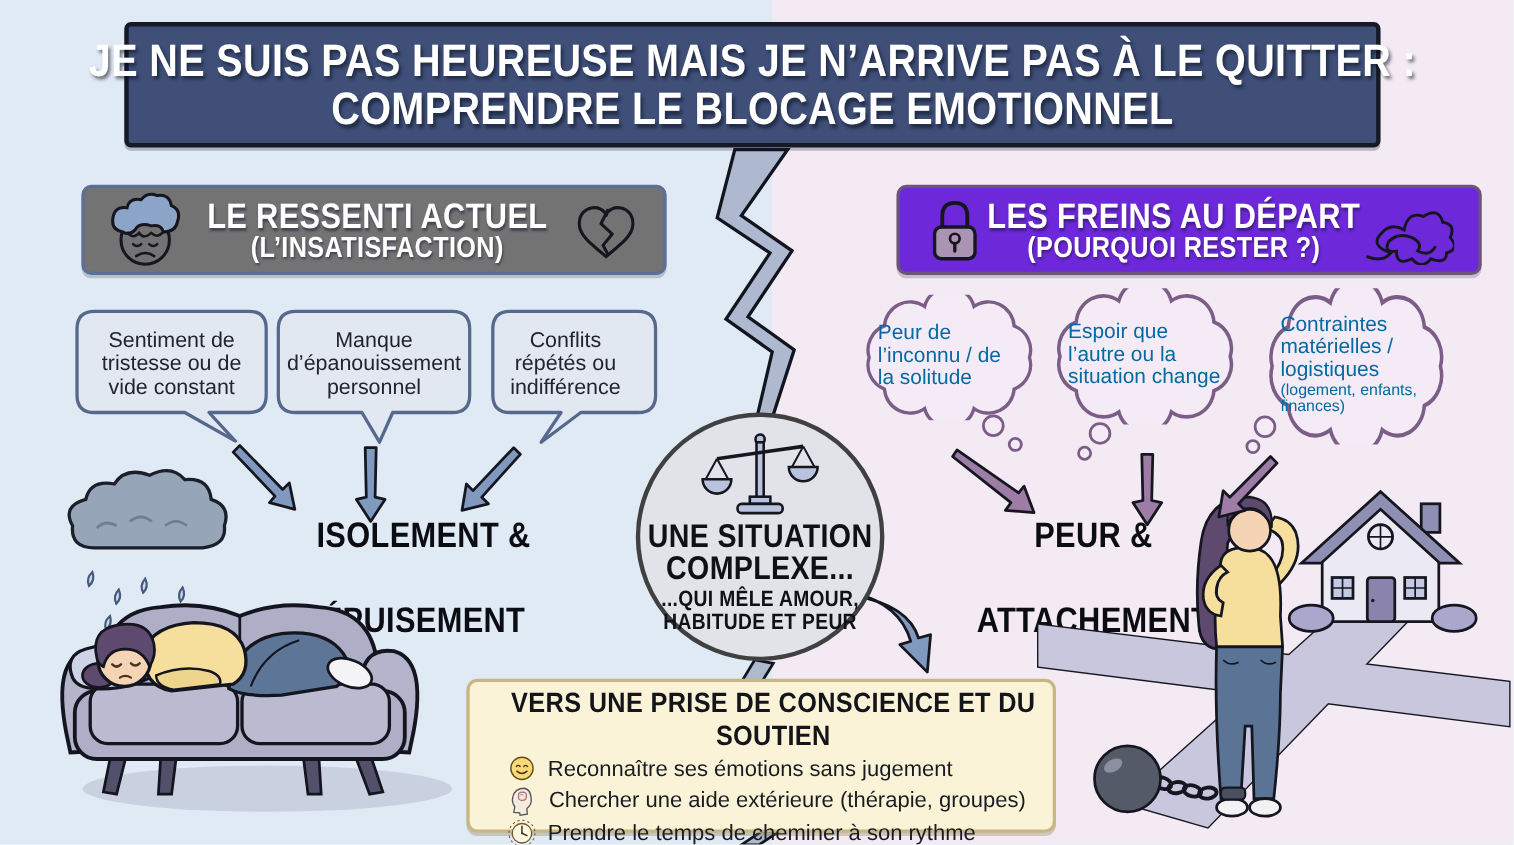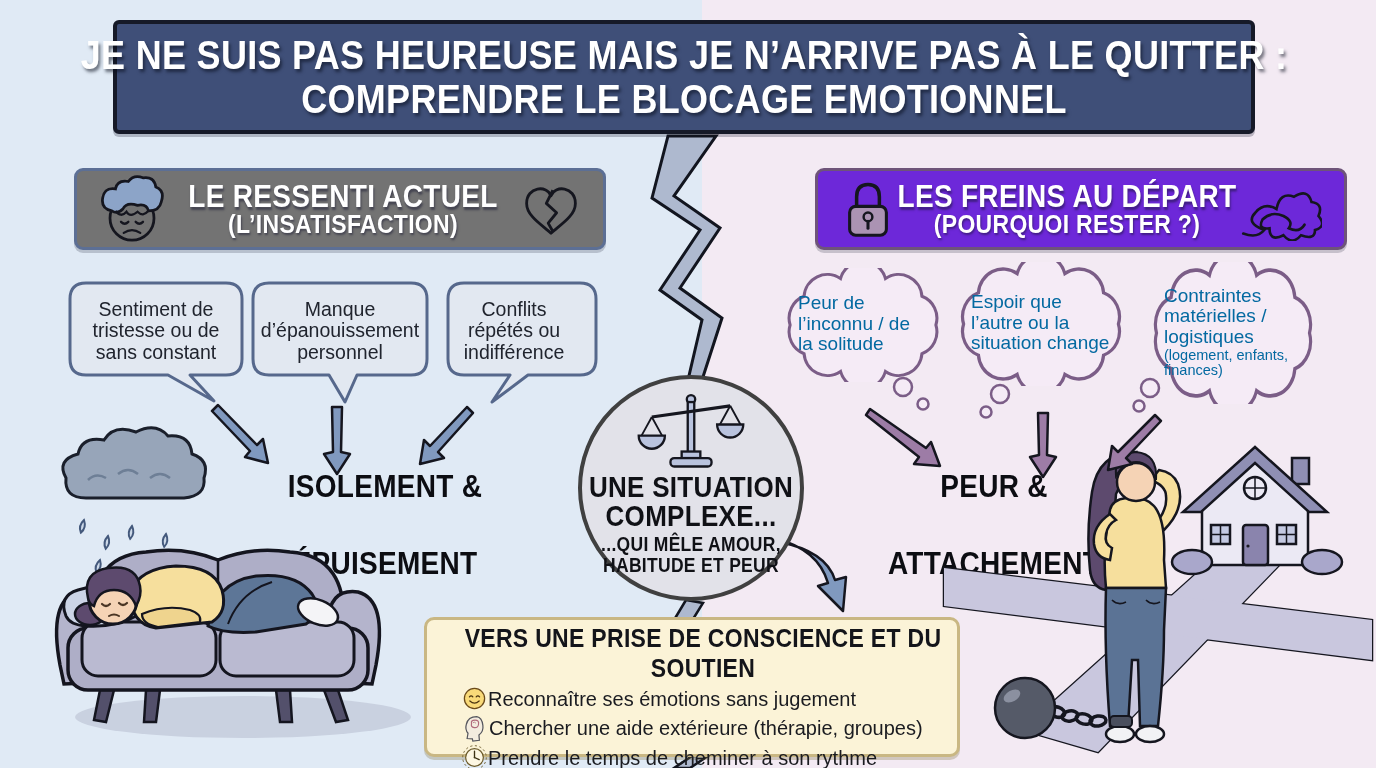--- a/index.html
+++ b/index.html
@@ -49,21 +49,21 @@
     display:flex;flex-direction:column;align-items:center;justify-content:flex-start;
     padding-top:10px;z-index:4;}
   .circle .c1{font-size:26px;line-height:1.1;color:#101116;}
   .circle .c2{font-size:17.5px;line-height:1.1;color:#101116;margin-top:2px;}
 
   
   .support{left:424px;top:617px;width:536px;height:140px;background:#fbf3d7;
     border:3px solid #c9b783;border-radius:10px;box-sizing:border-box;z-index:5;
     box-shadow:0 3px 0 rgba(130,115,70,.3);padding:7px 12px 0 34px;}
   .support .s-title{text-align:center;font-size:23px;color:#14151a;margin-bottom:4px;}
-  .support .row{display:flex;align-items:center;margin:2px 0;}
+  .support .row{display:flex;align-items:center;gap:10px;margin:2px 0;}
   .support .row .rt{font-size:20px;color:#1a1b20;line-height:1.1;}
 
   svg{display:block;}
   .overlay{left:0;top:0;z-index:3;pointer-events:none;}
   .scene{z-index:1;}
 </style>
 </head>
 <body>
 
 <div class="canvas">
@@ -222,21 +222,21 @@
     </div>
     <svg width="84" height="64" viewBox="0 0 96 72">
       <path d="M 6 64 Q 22 70 30 60 Q 8 52 20 40 Q 30 28 44 36 Q 48 16 64 22 Q 80 12 84 28 Q 98 30 92 44 Q 102 56 88 60 Q 88 72 72 66 Q 62 78 52 66 Q 36 74 36 58 Q 22 60 28 48 Q 38 38 52 44 Q 64 50 58 58 Q 70 64 76 54" fill="none" stroke="#15161f" stroke-width="3" stroke-linecap="round"></path>
     </svg>
   </div>
 
   <div class="abs bubble" style="left:68px;width:176px">
     <svg width="176" height="124" viewBox="0 0 176 124">
       <path d="M 18 2 H 158 Q 174 2 174 18 V 78 Q 174 94 158 94 H 122 L 146 120 L 100 94 H 18 Q 2 94 2 78 V 18 Q 2 2 18 2 Z" fill="#e2e8f1" stroke="#56688c" stroke-width="3" stroke-linejoin="round"></path>
     </svg>
-    <div class="bt">Sentiment de tristesse ou de sans constant</div>
+    <div class="bt">Sentiment de tristesse ou de vide constant</div>
   </div>
   <div class="abs bubble" style="left:251px;width:178px">
     <svg width="178" height="124" viewBox="0 0 178 124">
       <path d="M 18 2 H 160 Q 176 2 176 18 V 78 Q 176 94 160 94 H 106 L 94 121 L 78 94 H 18 Q 2 94 2 78 V 18 Q 2 2 18 2 Z" fill="#e2e8f1" stroke="#56688c" stroke-width="3" stroke-linejoin="round"></path>
     </svg>
     <div class="bt">Manque d’épanouissement personnel</div>
   </div>
   <div class="abs bubble" style="left:446px;width:136px">
     <svg width="152" height="124" viewBox="0 0 152 124">
       <path d="M 18 2 H 134 Q 150 2 150 18 V 78 Q 150 94 134 94 H 82 L 46 121 L 64 94 H 18 Q 2 94 2 78 V 18 Q 2 2 18 2 Z" fill="#e2e8f1" stroke="#56688c" stroke-width="3" stroke-linejoin="round"></path>

